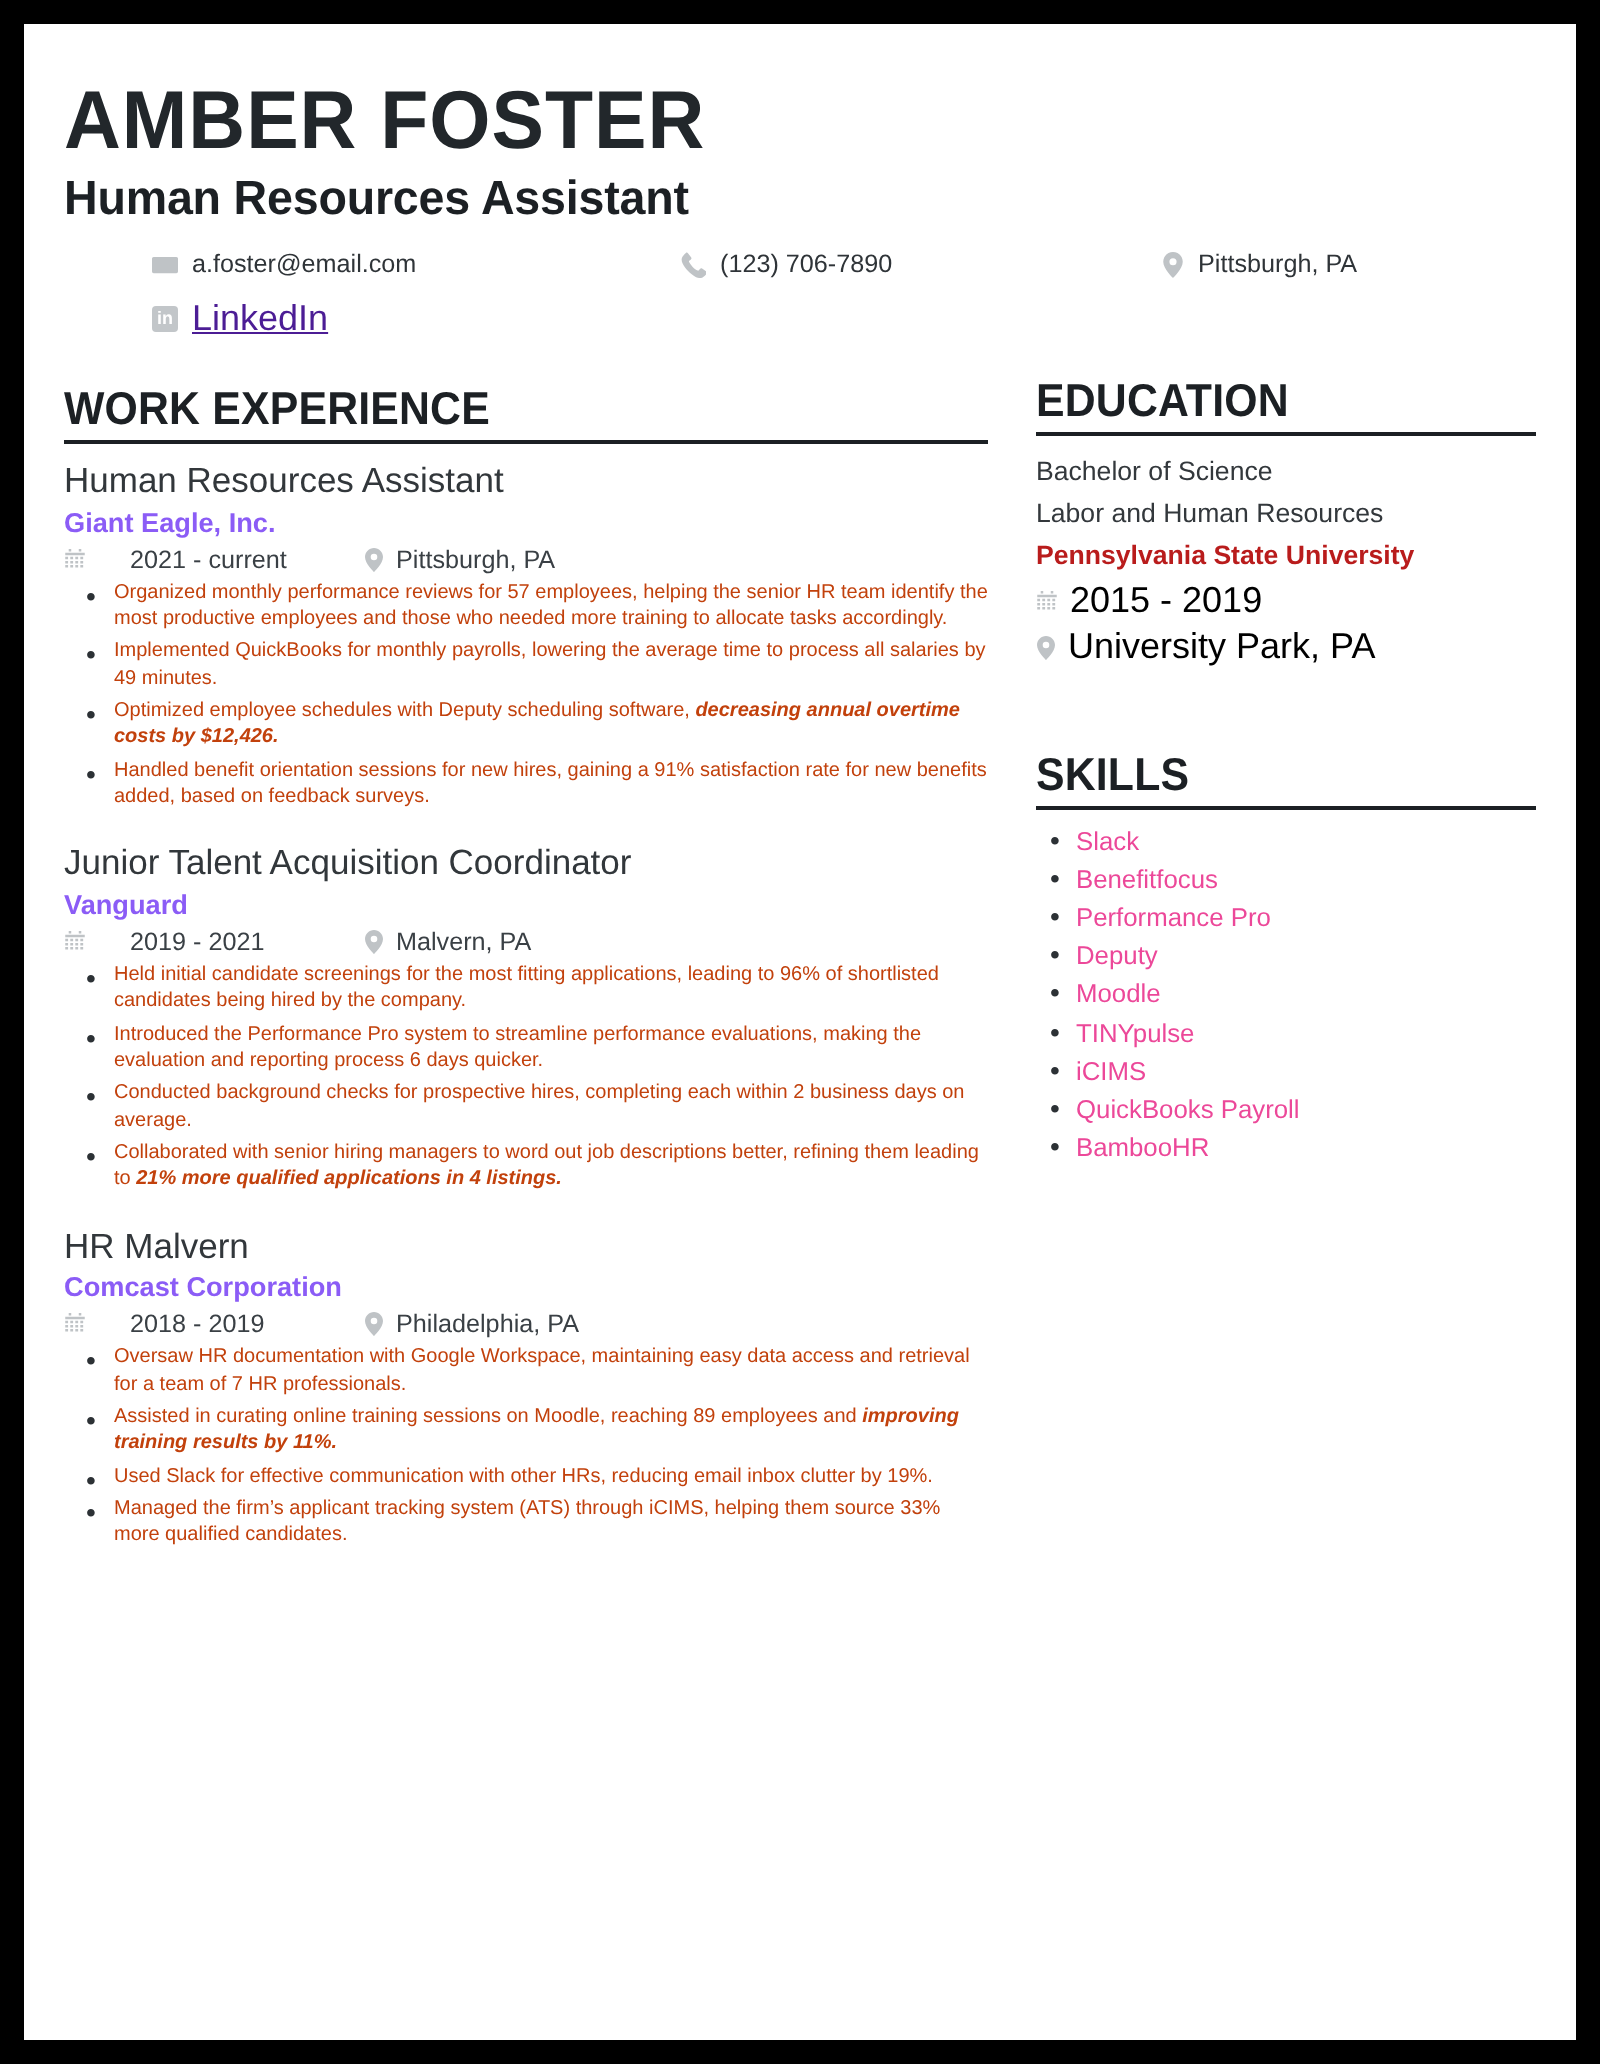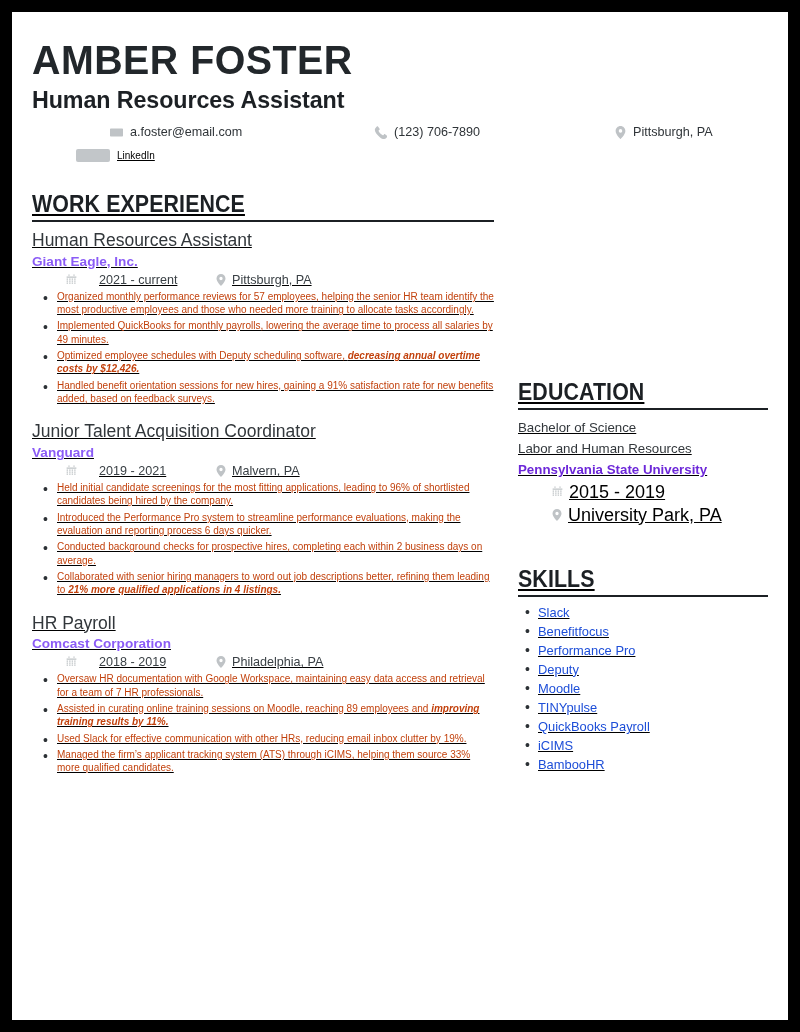--- a/index.html
+++ b/index.html
@@ -60,48 +60,47 @@
     gap: 7px;
     white-space: nowrap;
     margin-left: 44px;
   }
   .c-email { left: 0;   top: 0; }
   .c-phone { left: 264px; top: 0; }
   .c-loc   { left: 505px; top: 0; }
   .c-link  { left: 0;   top: 24px; }
 
   .contact-item a {
-    color: #000000;
+    color: #4c1d95;
     text-decoration: underline;
-    font-size: 10px;
-  }
-
-  
-  .ico { display: inline-block; flex: none; line-height: 0; padding-left: 34px; }
+    font-size: 18px;
+  }
+
+  
+  .ico { display: inline-block; flex: none; line-height: 0; }
   .ico svg { display: block; }
   .ico-gray { fill: #bfc3c6; }
   .ico-li {
     width: 13px; height: 13px;
     background: #c2c6c9;
     border-radius: 2px;
     color: #ffffff;
     font-size: 9px;
     font-weight: bold;
     line-height: 13px;
     text-align: center;
     font-family: "Liberation Sans", sans-serif;
   }
 
   
   #columns {
     display: flex;
     padding: 0 20px;
     margin-top: 5px;
-    align-items: flex-end;
-    text-decoration: underline;
+    align-items: flex-start;
   }
   #col-left  { width: 462px; flex: none; }
   #col-right { width: 274px; flex: none; padding-left: 24px; }
 
   .section-title {
     font-size: 23px;
     font-weight: bold;
     color: #1c2024;
     letter-spacing: 0.1px;
     transform: scaleX(0.93);
@@ -167,34 +166,34 @@
   }
   ul.bullets li em {
     font-style: italic;
     font-weight: bold;
   }
 
   
   .edu-block { margin-top: 7px; font-size: 13.3px; color: #33383c; }
   .edu-degree { line-height: 1.58; }
   .edu-field  { line-height: 1.58; }
-  .edu-school { font-weight: bold; color: #6d28d9; line-height: 1.6; }
+  .edu-school { font-weight: bold; color: #b91c1c; line-height: 1.6; }
   .edu-meta {
     display: flex; align-items: center; gap: 6px;
     font-size: 18px; color: #000000; margin-top: 2px;
   }
 
   
   ul.skills { list-style: none; margin-top: 6px; }
   ul.skills li {
     position: relative;
     padding-left: 20px;
     font-size: 12.9px;
     line-height: 1.48;
-    color: #1d4ed8;
+    color: #ec4899;
   }
   ul.skills li::before {
     content: "\2022";
     position: absolute;
     left: 7px;
     top: -1px;
     font-size: 14px;
     color: #2c3135;
   }
 </style>
@@ -303,21 +302,21 @@
                 </span>
               </div>
               <ul class="bullets">
                 <li>Held initial candidate screenings for the most fitting applications, leading to 96% of shortlisted candidates being hired by the company.</li>
                 <li>Introduced the Performance Pro system to streamline performance evaluations, making the evaluation and reporting process 6 days quicker.</li>
                 <li>Conducted background checks for prospective hires, completing each within 2 business days on average.</li>
                 <li>Collaborated with senior hiring managers to word out job descriptions better, refining them leading to <em>21% more qualified applications in 4 listings.</em></li>
               </ul>
             </div>
             <div class="job">
-              <div class="job-title">HR Payroll</div>
+              <div class="job-title">HR Malvern</div>
               <div class="job-company">Comcast Corporation</div>
               <div class="job-meta">
                 <span class="meta-date">
                   <span class="ico">
                     <svg width="11" height="12" viewBox="0 0 14 14">
                       <path class="ico-gray" d="M3 0h1.6v1.6H3zM9.4 0H11v1.6H9.4zM.8 2.4h12.4V4H.8zM.8 5h1.8v1.6H.8zm3.2 0h1.8v1.6H4zm3.2 0H9v1.6H7.2zm3.2 0h1.8v1.6h-1.8zM.8 7.6h1.8v1.6H.8zm3.2 0h1.8v1.6H4zm3.2 0H9v1.6H7.2zm3.2 0h1.8v1.6h-1.8zM.8 10.2h1.8v1.6H.8zm3.2 0h1.8v1.6H4zm3.2 0H9v1.6H7.2zm3.2 0h1.8v1.6h-1.8z"></path>
                     </svg>
                   </span>
                   <span>2018 - 2019</span>
                 </span>
@@ -375,22 +374,22 @@
       <div class="sec-skills sec-right">
         <div class="section-title">SKILLS</div>
         <div class="section-rule"></div>
         <ul class="skills" id="skills-container">
             <li>Slack</li>
             <li>Benefitfocus</li>
             <li>Performance Pro</li>
             <li>Deputy</li>
             <li>Moodle</li>
             <li>TINYpulse</li>
+            <li>iCIMS</li>
             <li>QuickBooks Payroll</li>
-            <li>iCIMS</li>
             <li>BambooHR</li>
           </ul>
       </div>
 
     </div>
 
   </div>
 </div>
 
 </body></html>

